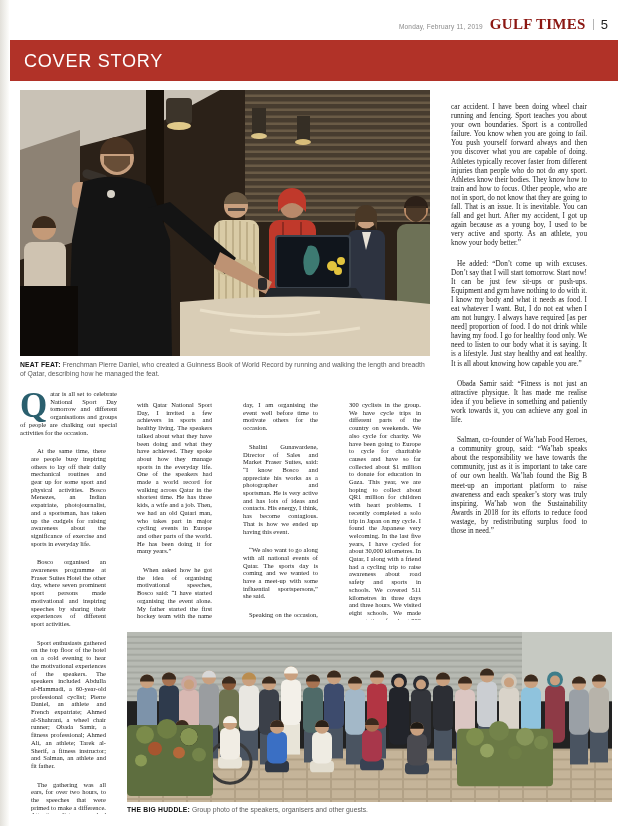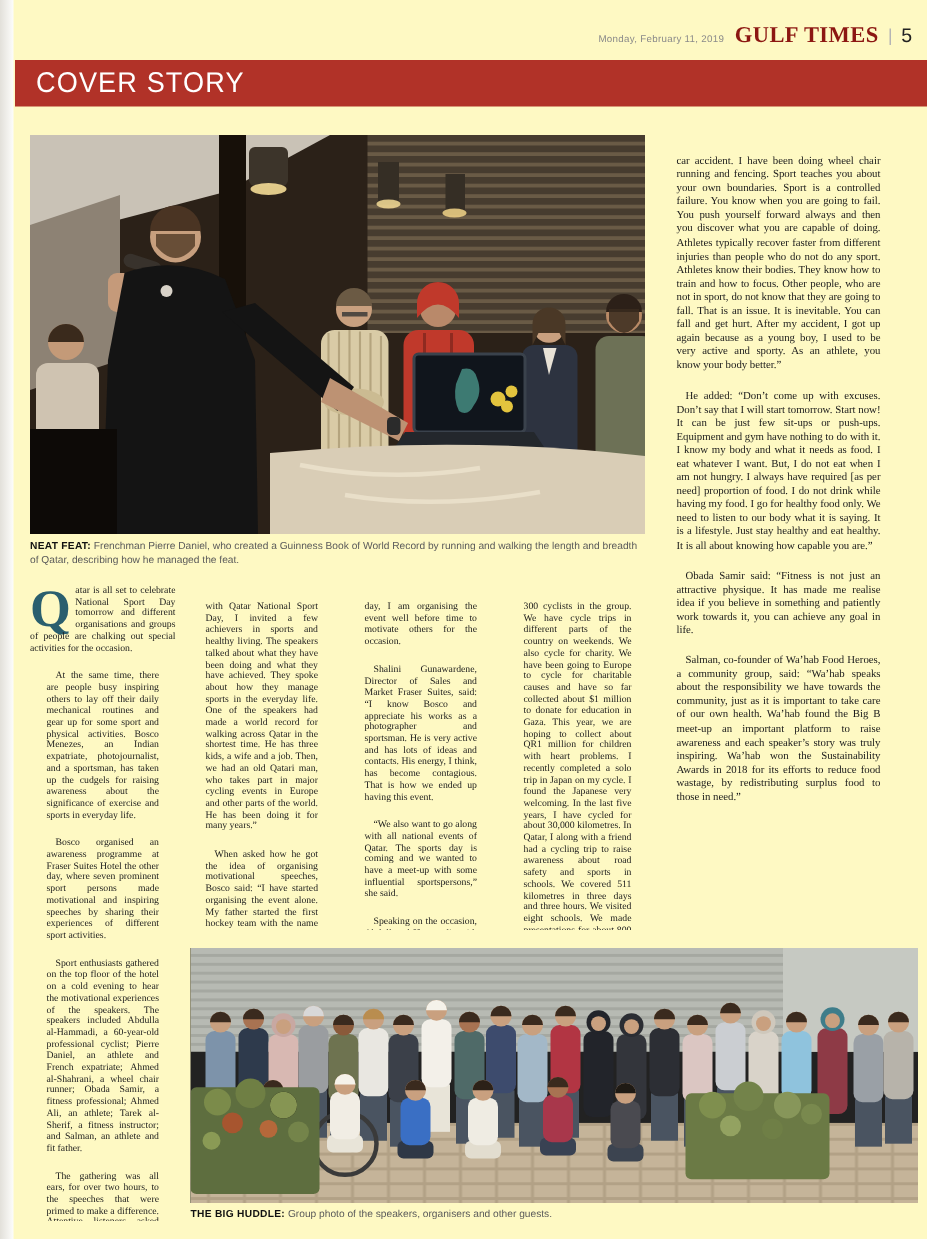--- a/index.html
+++ b/index.html
@@ -1,33 +1,33 @@
 <!DOCTYPE html>
 <html><head>
 <meta charset="utf-8">
 <style>
   html,body { margin:0; padding:0; background:#6f6f6f; }
   .page {
     position:relative; width:618px; height:826px; margin:0 auto;
-    background:#fef9c3; overflow:hidden;
+    background:#ffffff; overflow:hidden;
     font-family:"Liberation Serif", serif; color:#1a1a1a;
   }
   .page::before{
     content:""; position:absolute; left:0; top:0; bottom:0; width:9px;
     background:linear-gradient(90deg,#e2e0da,#fdfdfb); z-index:5;
   }
   
   .masthead { position:absolute; top:16px; right:10px; display:flex; align-items:baseline; gap:7px; z-index:2; }
   .date { font-family:"Liberation Sans",sans-serif; font-size:6.5px; color:#8a8a8a; letter-spacing:.2px; }
   .gulf { font-family:"Liberation Serif",serif; font-weight:bold; font-size:15px; color:#8c1712; letter-spacing:.3px; }
   .mast-div { width:1px; height:11px; background:#b5b5b5; align-self:center; }
   .pagenum { font-family:"Liberation Sans",sans-serif; font-size:13px; color:#222; }
   
   .banner {
-    position:absolute; left:10px; top:40px; width:608px; height:31px;
+    position:absolute; left:10px; top:40px; width:608px; height:41px;
     background:#b13228; display:flex; align-items:center; justify-content:space-between;
     font-family:"Liberation Sans",sans-serif; color:#fff; z-index:2;
   }
   .cover-story { margin-left:14px; font-size:19px; letter-spacing:.8px; transform:scaleX(.95); transform-origin:left center; }
   .banner-right { display:flex; align-items:center; gap:7px; margin-right:8px; }
   .community { font-size:28px; letter-spacing:.5px; transform:scaleX(.88); transform-origin:right center; }
   .banner-sep { width:1px; height:26px; background:rgba(255,255,255,.55); }
   .logo-circle { width:29px; height:29px; border-radius:50%; background:#fff; display:flex; align-items:center; justify-content:center; }
   
   .photo { position:absolute; overflow:hidden; background:#222; }

